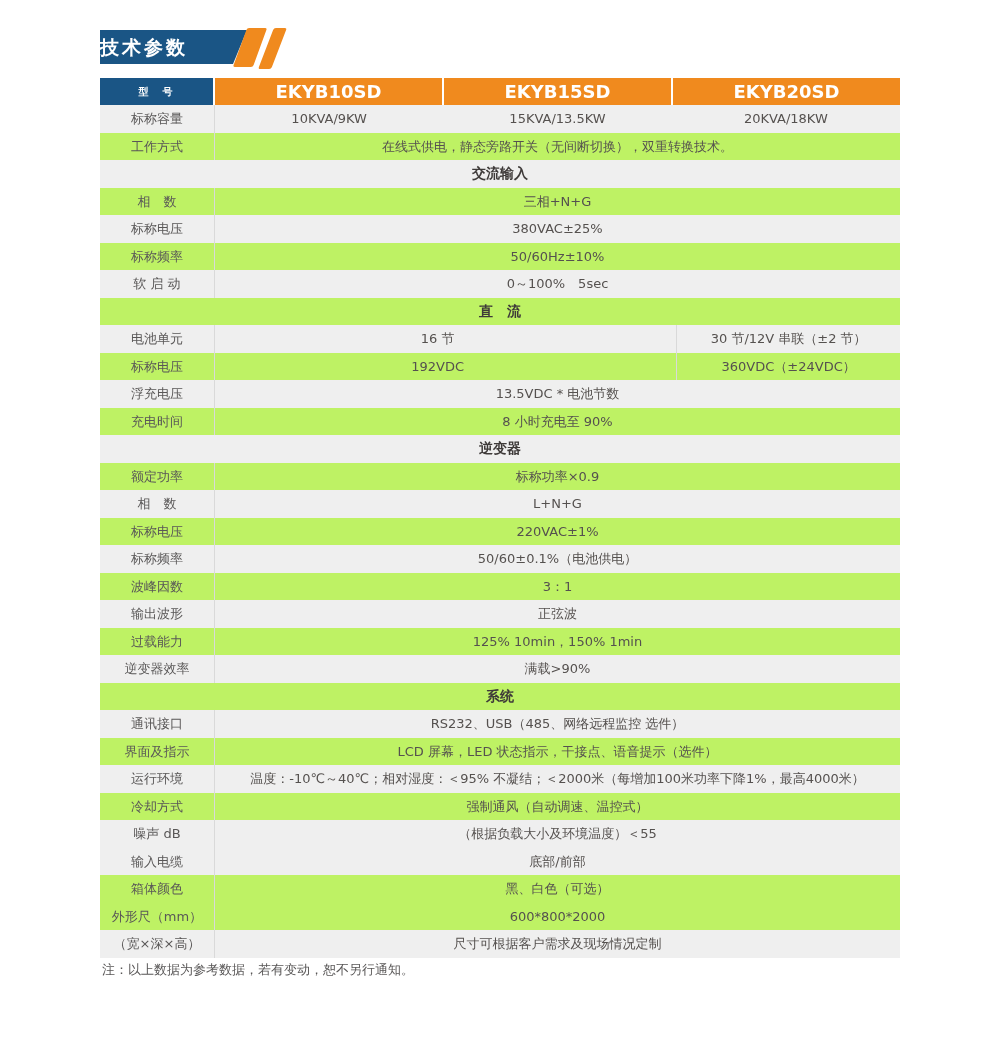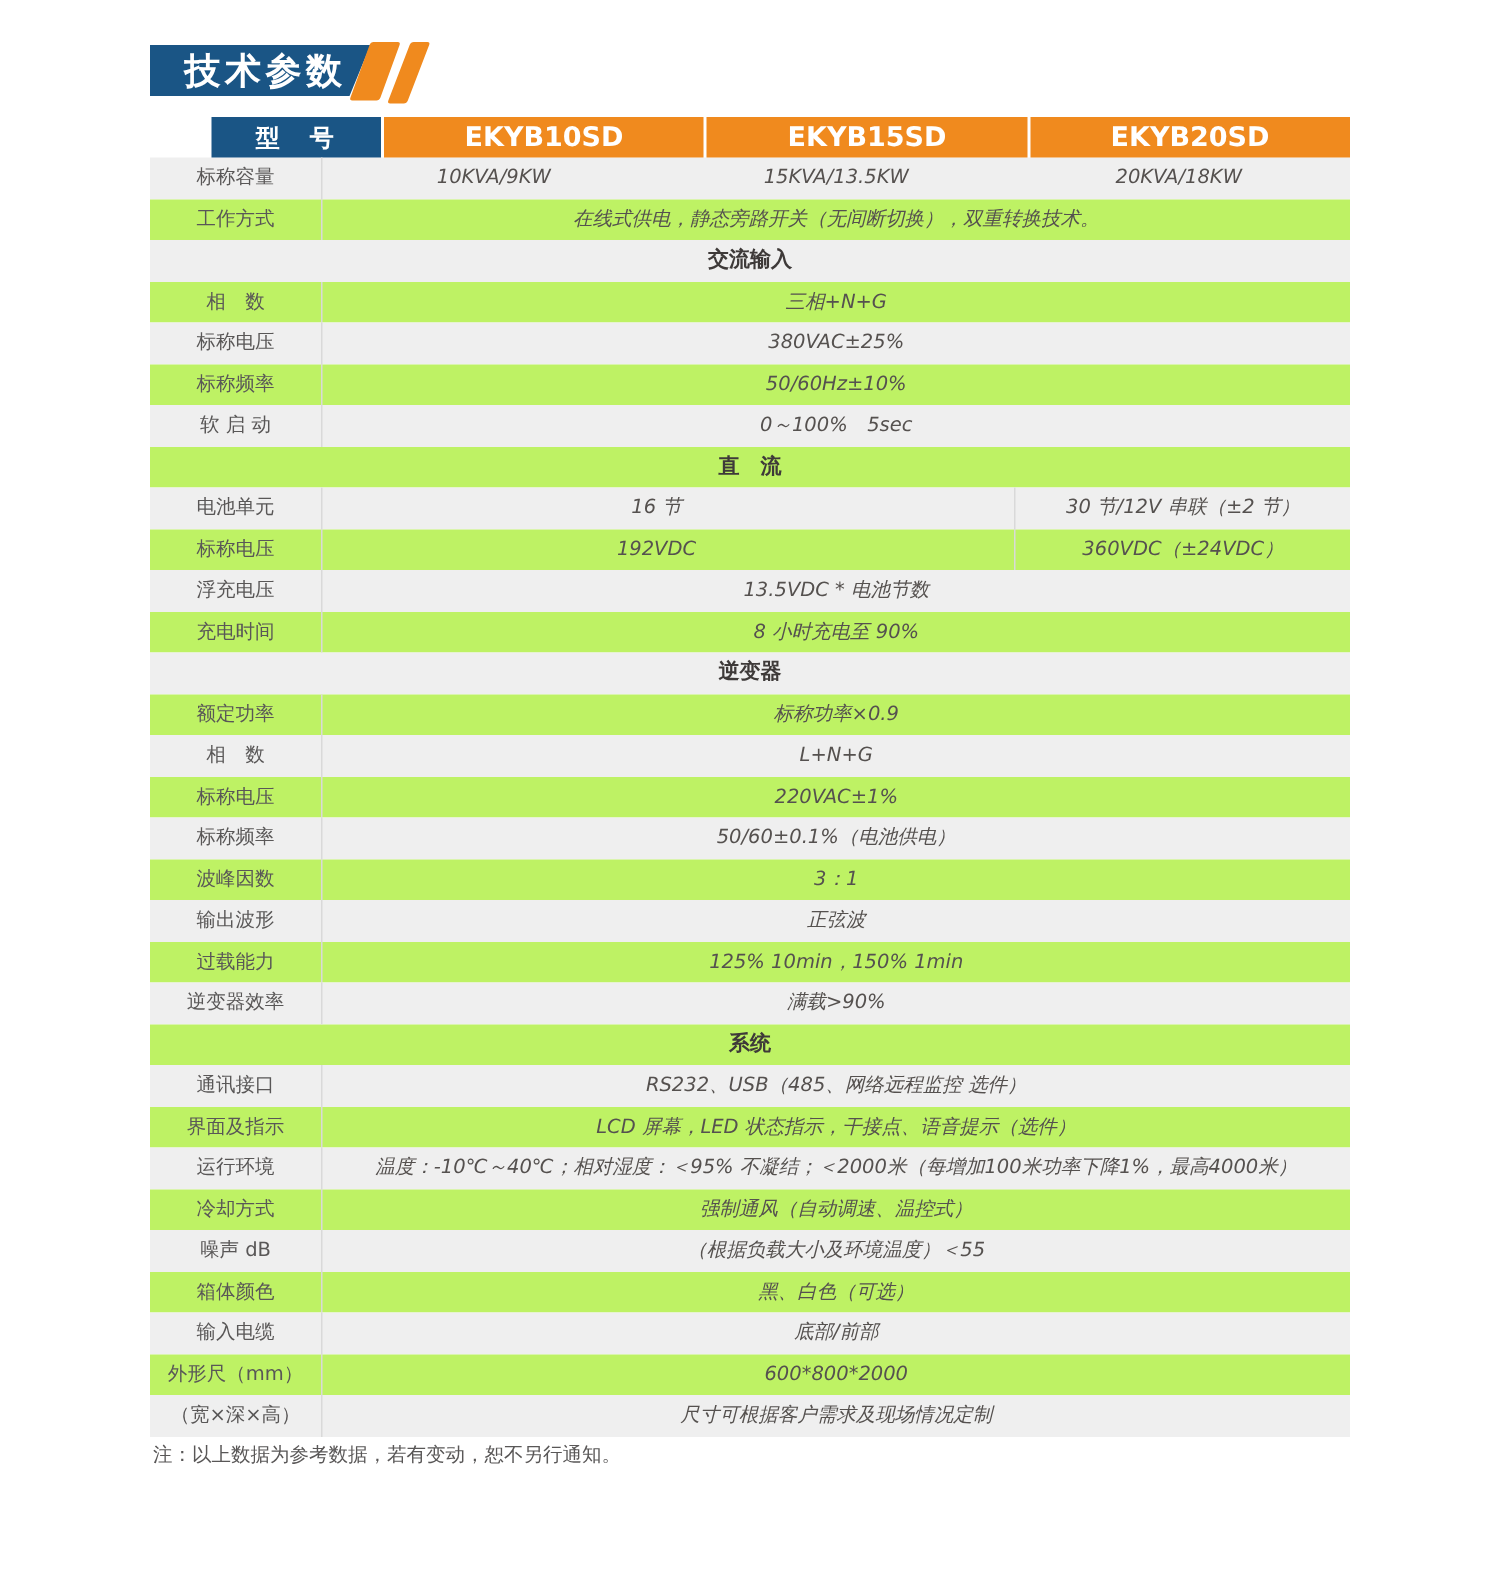--- a/index.html
+++ b/index.html
@@ -16,49 +16,49 @@
     --value-text:#55514f;
     --divider:#d9d9d9;
   }
 
   
   .banner{position:absolute;left:100px;top:30px;height:34px;width:220px;}
   .banner-blue{
     position:absolute;left:0;top:0;width:147px;height:34px;
     background:var(--blue);
     clip-path:polygon(0 0,100% 0,calc(100% - 14px) 100%,0 100%);
-    color:#fff;font-size:24px;font-weight:bold;letter-spacing:3px;
-    line-height:34px;padding-left:23px;box-sizing:border-box;
+    color:#fff;font-size:19px;font-weight:bold;letter-spacing:3px;
+    line-height:34px;box-sizing:border-box;
     white-space:nowrap;
   }
   .stripe{position:absolute;background:var(--orange);}
   .stripe1{left:140px;top:-2px;width:20px;height:39px;transform:skewX(-20deg);border-radius:2px;}
   .stripe2{left:166px;top:-2px;width:13px;height:41px;transform:skewX(-21deg);border-radius:2px;}
 
   
   .spec-table{position:absolute;left:100px;top:78px;width:800px;}
   .header-row{display:flex;height:27px;line-height:27px;gap:2px;}
   .header-row .hl{
     flex:0 0 113px;background:var(--blue);color:#fff;
-    text-align:center;font-size:16px;font-weight:bold;letter-spacing:2px;margin-left:41px;
+    text-align:center;font-size:10px;font-weight:bold;letter-spacing:2px;
   }
   .header-row .hm{
     flex:1;background:var(--orange);color:#fff;
     text-align:center;font-size:18px;font-weight:bold;
   }
 
   .row{display:flex;height:27.5px;line-height:27.5px;font-size:13px;}
   .row.gray{background:var(--gray-row);}
   .row.white{background:#bef264;}
   .row .label{
     flex:0 0 114px;text-align:center;color:var(--label-text);
     white-space:nowrap;overflow:hidden;
   }
   .row .vals{flex:1;display:flex;border-left:1px solid var(--divider);}
-  .row .v{flex:1;text-align:center;color:var(--value-text);white-space:nowrap;overflow:hidden;font-style:italic;}
+  .row .v{flex:1;text-align:center;color:var(--value-text);white-space:nowrap;overflow:hidden;}
   .row .v.w2{flex:2;}
   .row .v.divided{border-left:1px solid var(--divider);margin-left:16px;}
   .row.section{
     justify-content:flex-start;font-weight:bold;color:#3e3a39;font-size:14px;
   }
   .row.section .stitle{text-align:center;width:100%;}
 
   
   .note{
     position:absolute;left:102px;top:961px;
@@ -231,30 +231,30 @@
         <div class="vals">
           <div class="v">强制通风（自动调速、温控式）</div>
         </div>
       </div>
       <div class="row gray">
         <div class="label">噪声 dB</div>
         <div class="vals">
           <div class="v">（根据负载大小及环境温度）＜55</div>
         </div>
       </div>
+      <div class="row gray">
+        <div class="label">输入电缆</div>
+        <div class="vals">
+          <div class="v">底部/前部</div>
+        </div>
+      </div>
       <div class="row white">
         <div class="label">箱体颜色</div>
         <div class="vals">
           <div class="v">黑、白色（可选）</div>
-        </div>
-      </div>
-      <div class="row gray">
-        <div class="label">输入电缆</div>
-        <div class="vals">
-          <div class="v">底部/前部</div>
         </div>
       </div>
       <div class="row white">
         <div class="label">外形尺（mm）</div>
         <div class="vals">
           <div class="v">600*800*2000</div>
         </div>
       </div>
       <div class="row gray">
         <div class="label">（宽×深×高）</div>

